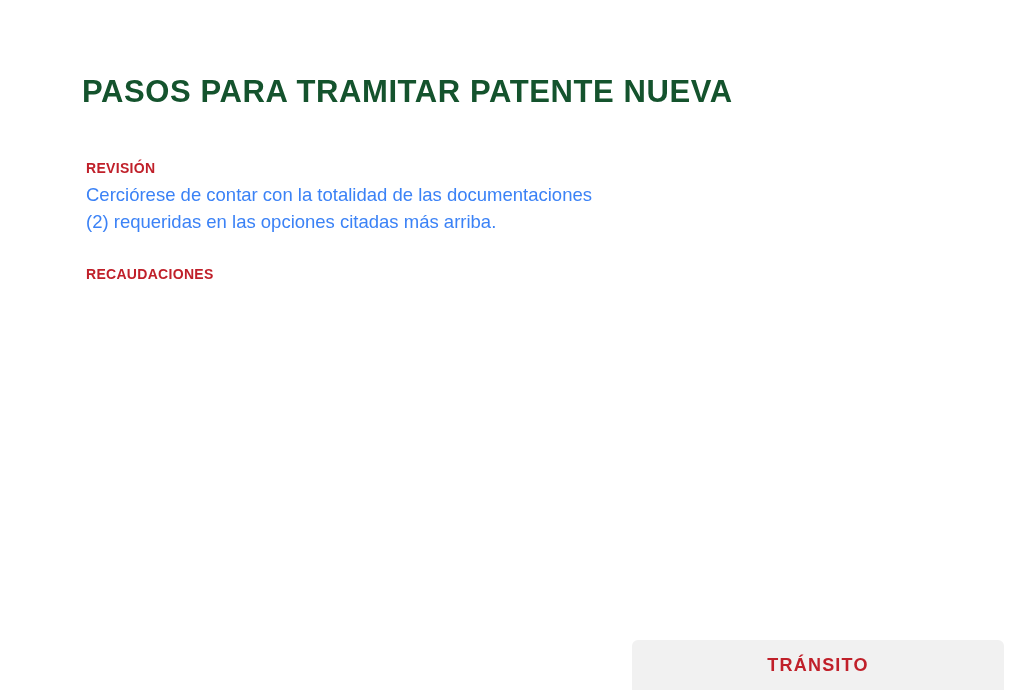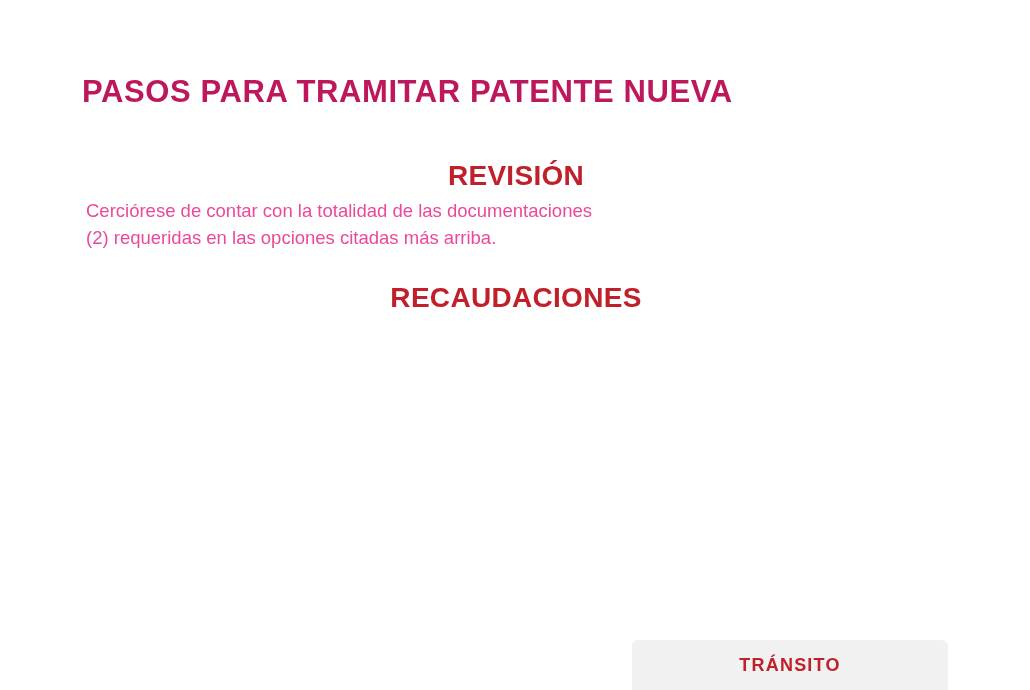--- a/index.html
+++ b/index.html
@@ -21,63 +21,62 @@
     background: #ffffff;
   }
 
   .page-title {
     position: absolute;
     left: 82px;
     top: 58px;
     font-size: 31px;
     font-weight: bold;
     letter-spacing: 0.6px;
-    color: #be185d;
+    color: #14532d;
     text-transform: uppercase;
     white-space: nowrap;
     margin-top: 16px;
   }
 
   .sections {
     position: absolute;
     left: 86px;
     top: 160px;
     width: 860px;
   }
 
   .section {
     margin-bottom: 23px;
   }
 
   .section-heading {
-    font-size: 28px;
+    font-size: 14px;
     font-weight: bold;
     color: #c0202a;
     letter-spacing: 0.3px;
     margin: 0 0 6px 0;
     text-transform: uppercase;
-    text-align: center;
   }
 
   .section-body {
     font-size: 18.5px;
     line-height: 1.45;
-    color: #ec4899;
+    color: #3b82f6;
     white-space: pre-line;
     margin: 0;
   }
 
   .section-spacer-1 { margin-bottom: 30px; }
   .section-spacer-2 { margin-bottom: 28px; }
 
   .footer-tab {
     position: absolute;
     left: 632px;
     top: 640px;
-    width: 316px;
+    width: 372px;
     height: 50px;
     background: #f1f1f1;
     border-radius: 6px 6px 0 0;
     display: flex;
     align-items: center;
     justify-content: center;
   }
 
   .footer-tab-label {
     font-size: 18px;

